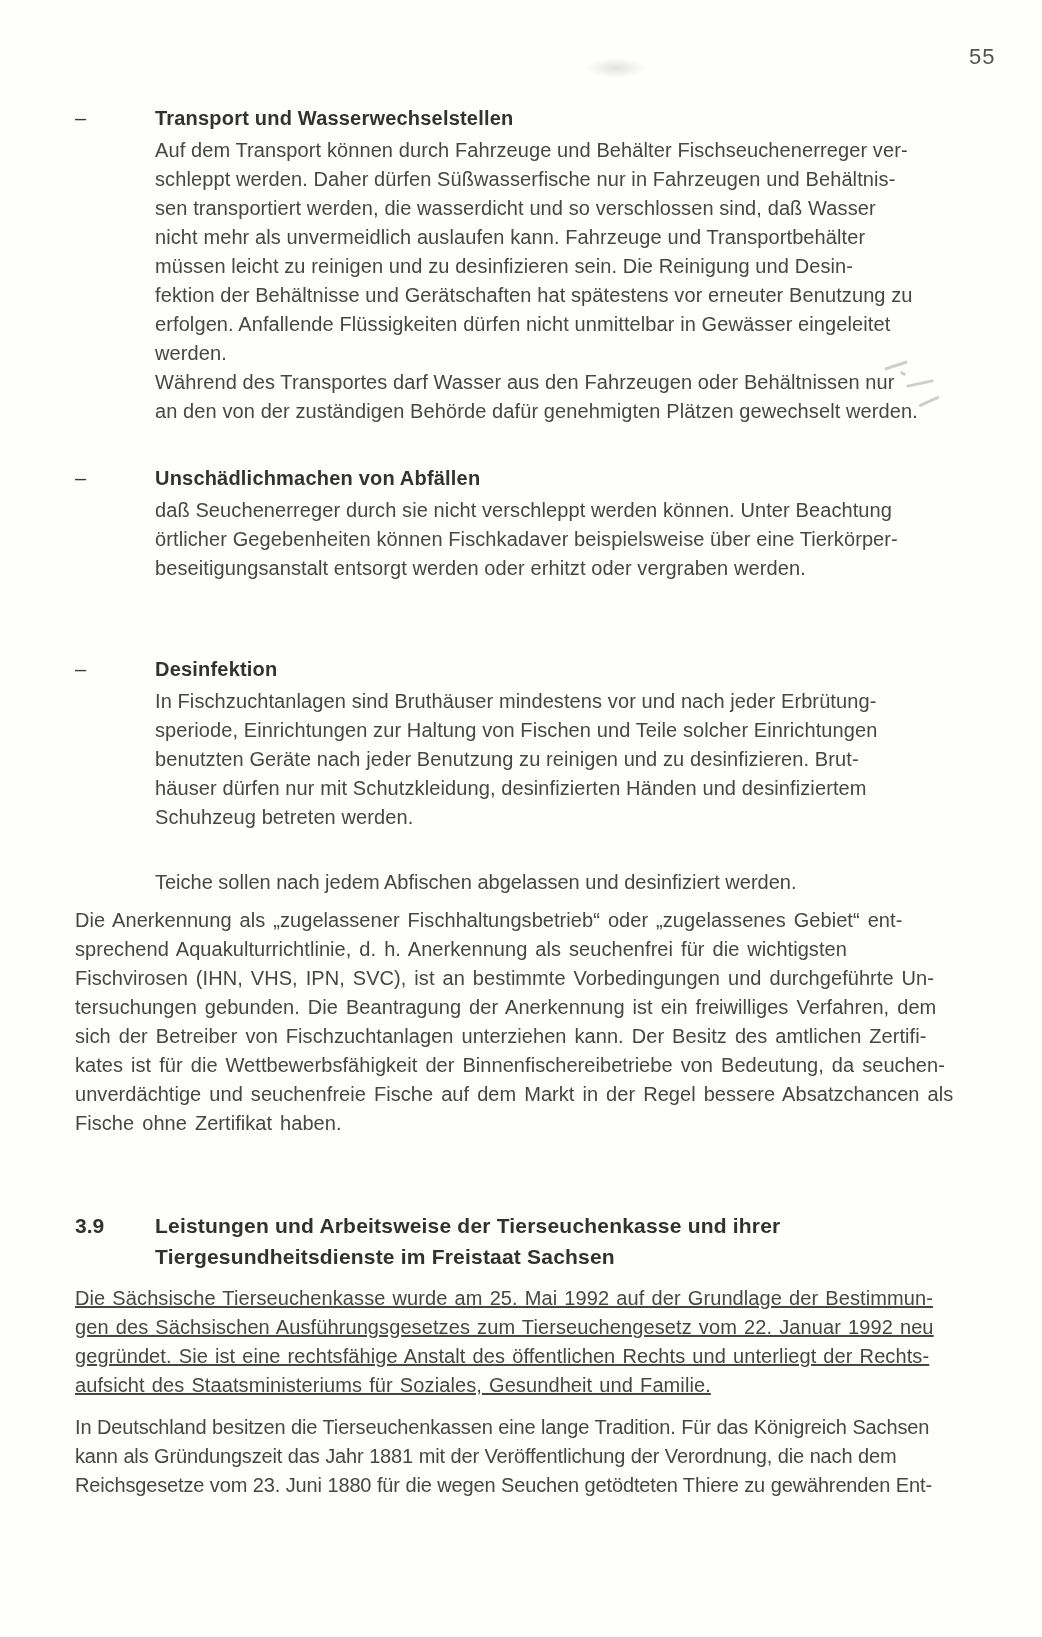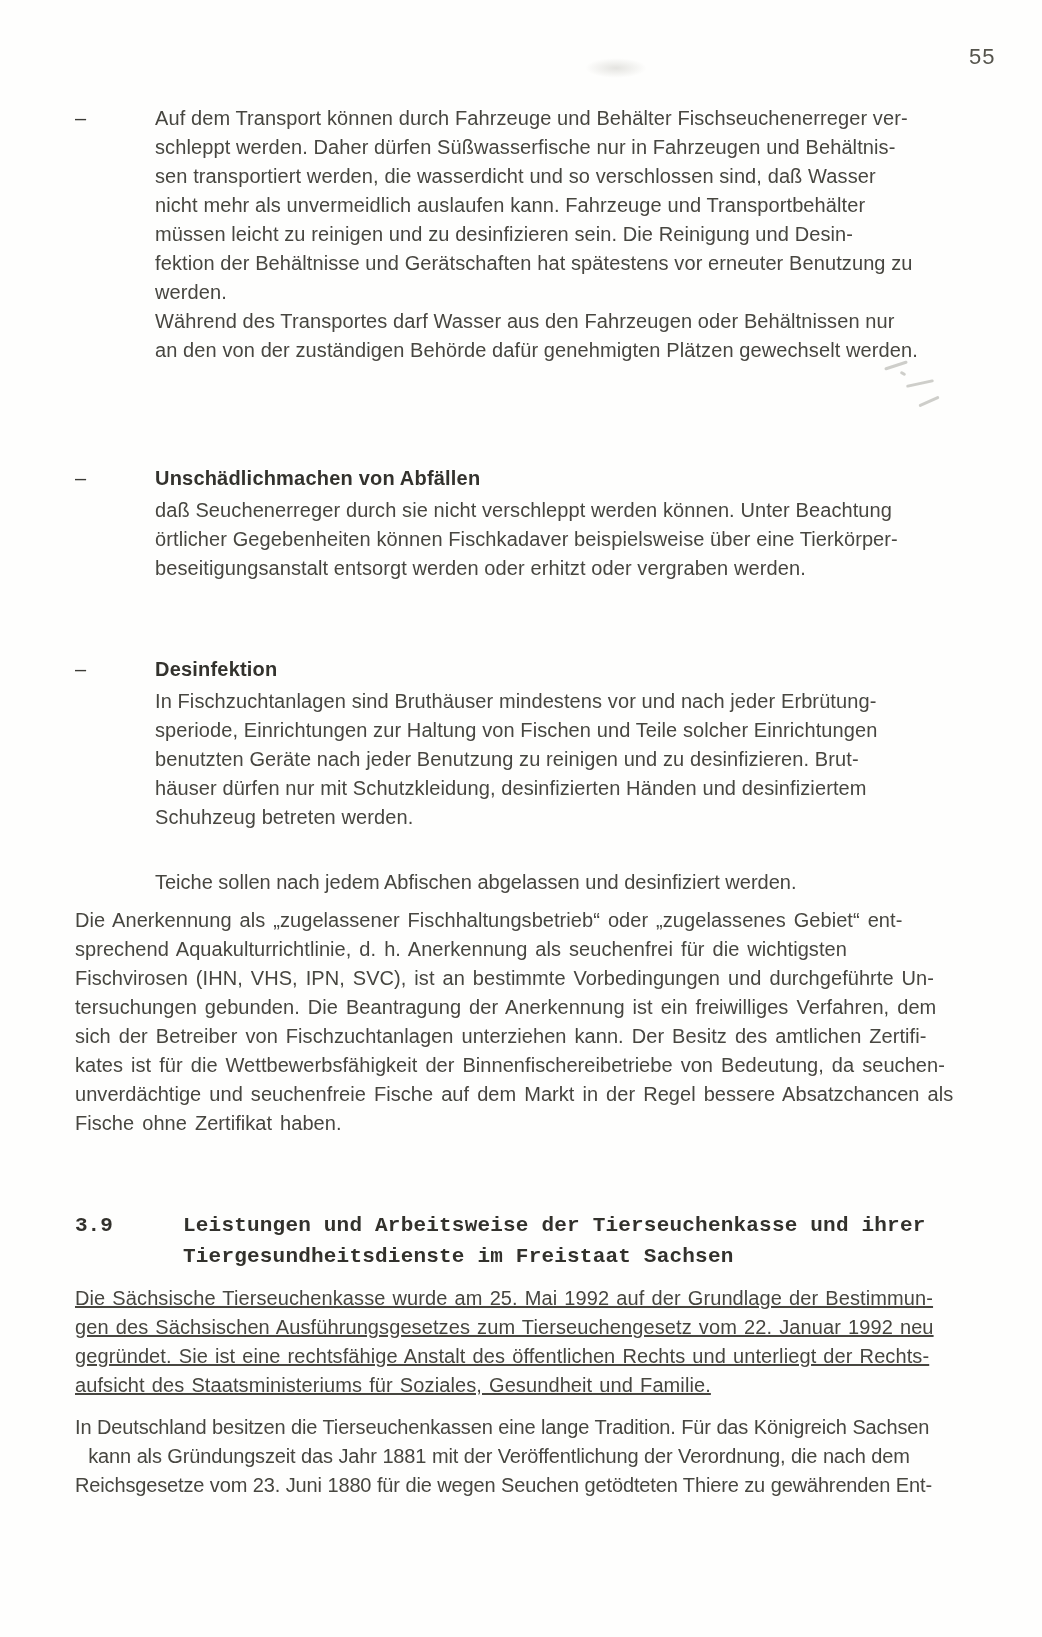--- a/index.html
+++ b/index.html
@@ -33,31 +33,31 @@
     letter-spacing:0.1px;
   }
   .para { position:absolute; left:75px; width:848px; }
   .para .line {
     white-space:nowrap;
     font-size:20px; line-height:29px;
     letter-spacing:0.1px;
   }
   .ws-wide .line  { word-spacing:2.4px; letter-spacing:0.05px; }
   .ws-med  .line  { word-spacing:1.4px; }
-  .ws-tight .line { word-spacing:0.2px; letter-spacing:-0.15px;text-align:center; }
+  .ws-tight .line { word-spacing:0.2px; letter-spacing:-0.15px; }
   .single-line {
     position:absolute; left:155px;
     font-size:20px; line-height:29px; white-space:nowrap;
   }
-  .section-heading { position:absolute; left:75px; width:848px;font-family:Liberation Mono, monospace; }
+  .section-heading { position:absolute; left:75px; width:848px; }
   .section-number {
     position:absolute; left:0; top:0;
     font-size:21px; line-height:31px; font-weight:700; color:#32312c;
   }
-  .section-title { margin-left:108px; }
+  .section-title { margin-left:80px; }
   .section-title .line {
     white-space:nowrap;
     font-size:21px; line-height:31px; font-weight:700;
     color:#32312c; letter-spacing:0.2px;
   }
   
   .smudge-top {
     position:absolute; left:585px; top:58px; width:62px; height:20px;
     background:radial-gradient(ellipse at center, rgba(160,158,148,0.28), rgba(160,158,148,0) 70%);
   }
@@ -72,27 +72,29 @@
 
 <div class="page">
 
   <div class="page-number">55</div>
 
   <div class="smudge-top"></div>
 
   <section class="bullet-section" style="top:104px;">
     <span class="marker">–</span>
     <div class="bullet-content">
+      <h3 class="bullet-title">Transport und Wasserwechselstellen</h3>
       <div class="lines">
           <div class="line">Auf dem Transport können durch Fahrzeuge und Behälter Fischseuchenerreger ver-</div>
           <div class="line">schleppt werden. Daher dürfen Süßwasserfische nur in Fahrzeugen und Behältnis-</div>
           <div class="line">sen transportiert werden, die wasserdicht und so verschlossen sind, daß Wasser</div>
           <div class="line">nicht mehr als unvermeidlich auslaufen kann. Fahrzeuge und Transportbehälter</div>
           <div class="line">müssen leicht zu reinigen und zu desinfizieren sein. Die Reinigung und Desin-</div>
           <div class="line">fektion der Behältnisse und Gerätschaften hat spätestens vor erneuter Benutzung zu</div>
+          <div class="line">erfolgen. Anfallende Flüssigkeiten dürfen nicht unmittelbar in Gewässer eingeleitet</div>
           <div class="line">werden.</div>
         </div>
       <div class="lines">
           <div class="line">Während des Transportes darf Wasser aus den Fahrzeugen oder Behältnissen nur</div>
           <div class="line">an den von der zuständigen Behörde dafür genehmigten Plätzen gewechselt werden.</div>
         </div>
     </div>
   </section>
 
   <div class="pencil-mark pm1"></div>

